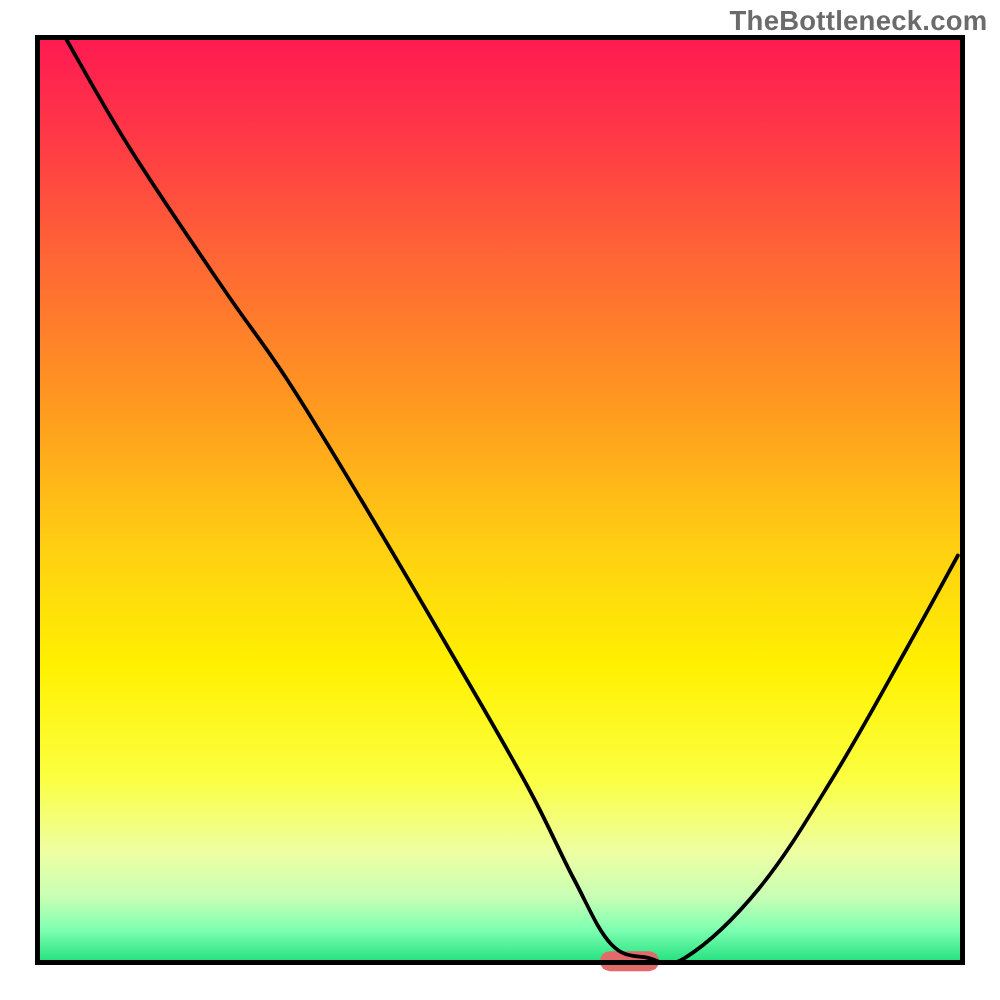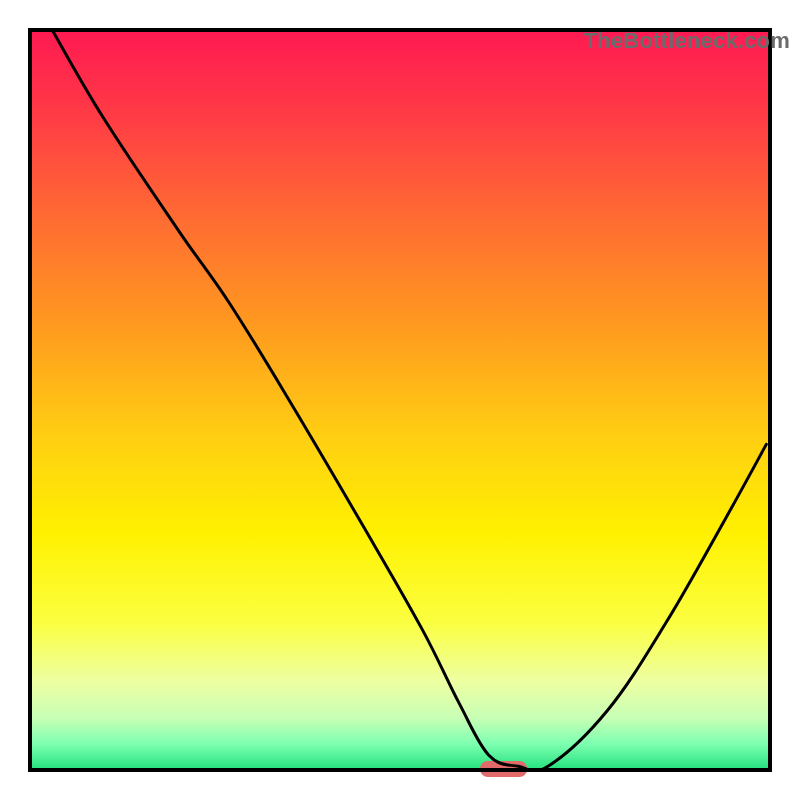--- a/index.html
+++ b/index.html
@@ -17,21 +17,20 @@
   }
   .watermark {
     position: absolute;
     top: 4px;
     right: 10px;
     font-size: 22px;
     font-weight: bold;
     color: #6b6b6b;
     z-index: 10;
     letter-spacing: 0.2px;
-    margin-top: 24px;
   }
   svg.plot {
     position: absolute;
     top: 0;
     left: 0;
   }
 </style>
 </head>
 <body>
 

